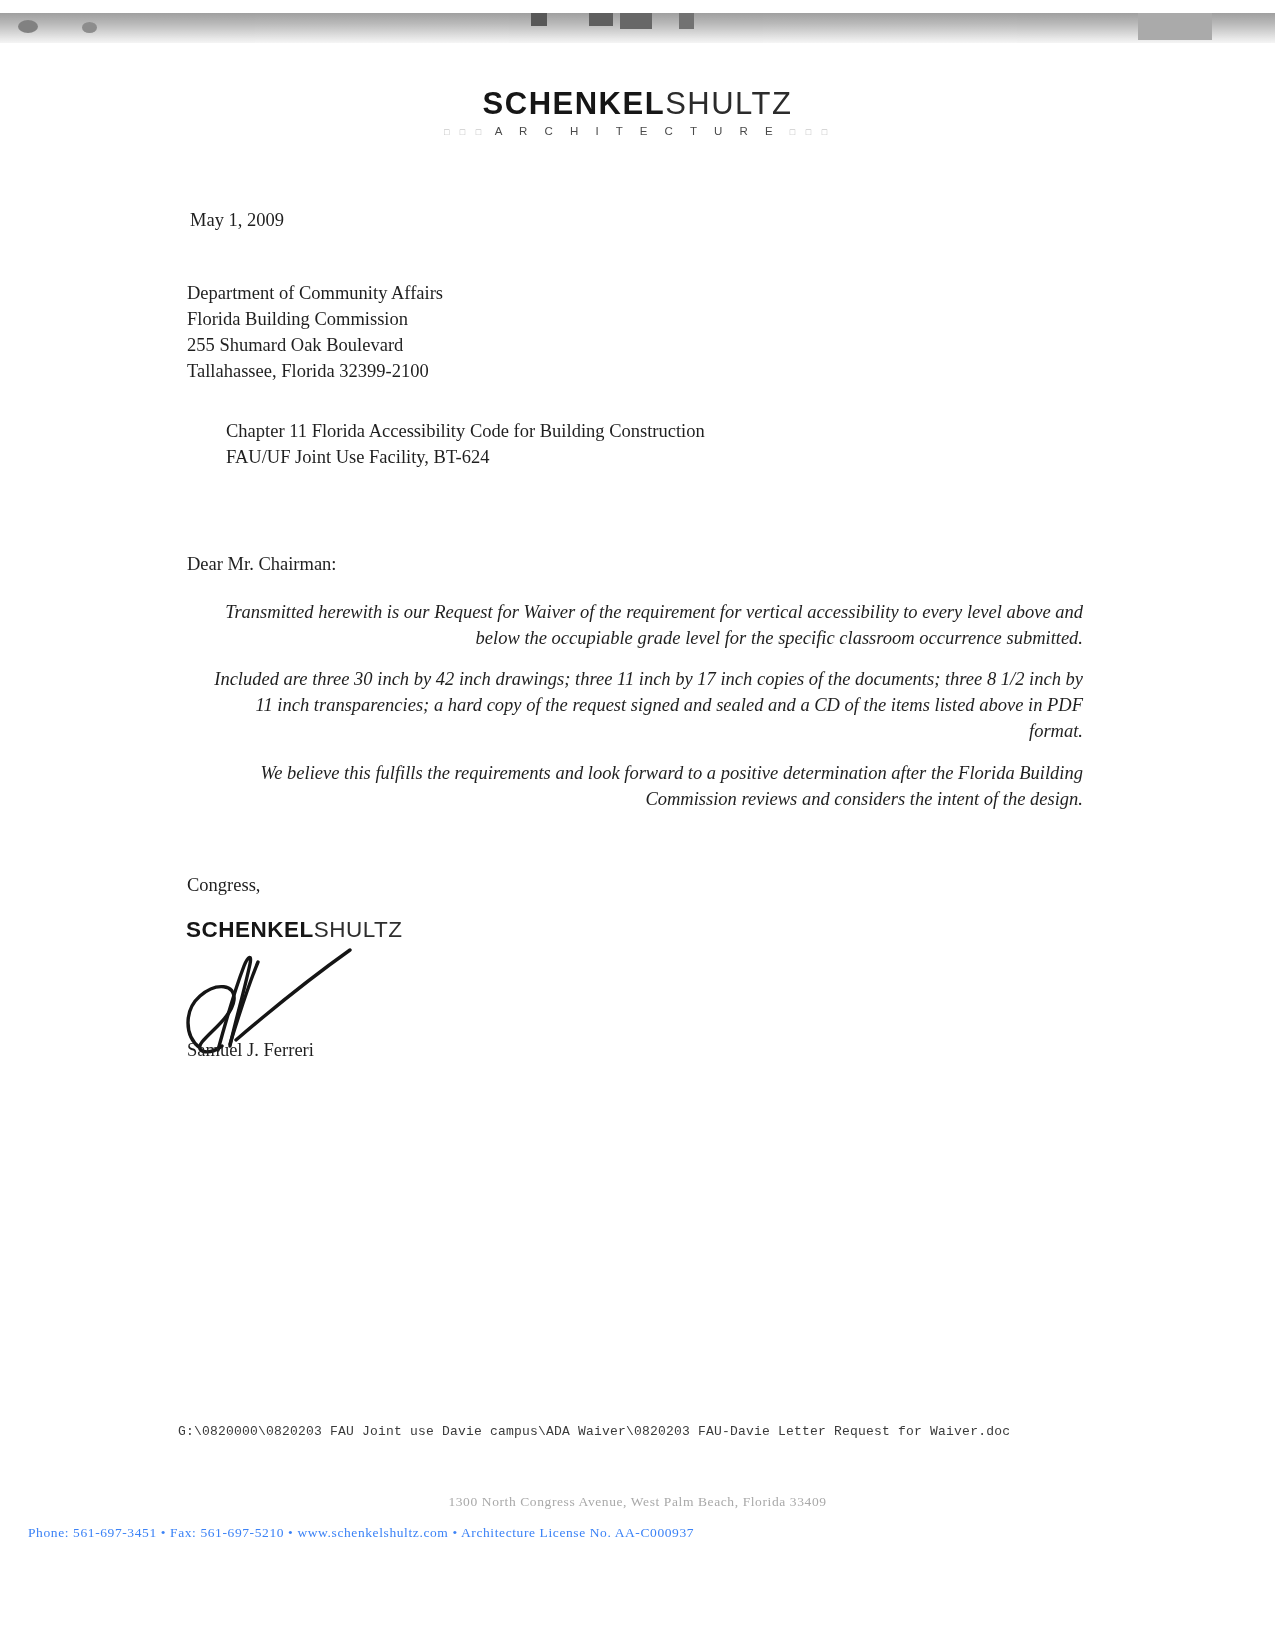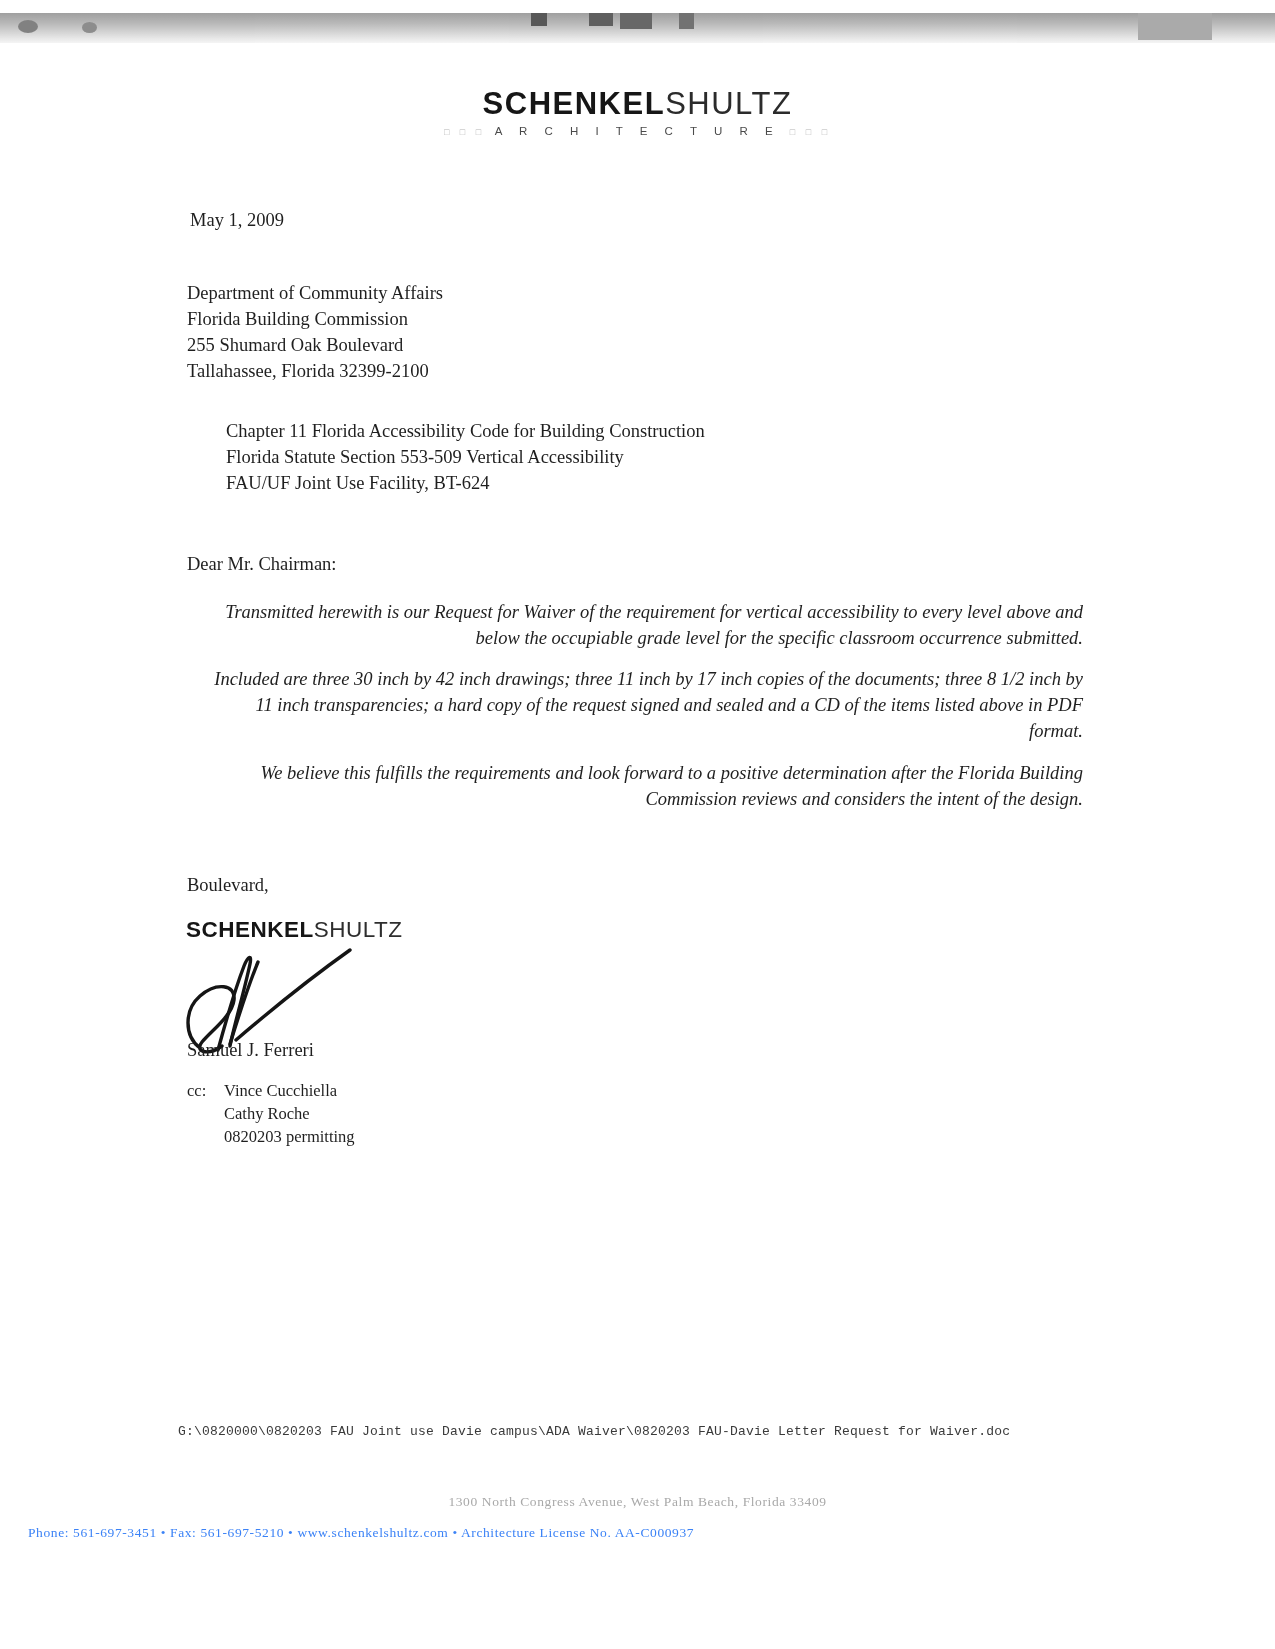--- a/index.html
+++ b/index.html
@@ -115,55 +115,44 @@
 
   <div class="abs txt recipient">
     <div>Department of Community Affairs</div>
     <div>Florida Building Commission</div>
     <div>255 Shumard Oak Boulevard</div>
     <div>Tallahassee, Florida 32399-2100</div>
   </div>
 
   <div class="abs txt re-block">
     <div class="re-indent">Chapter 11 Florida Accessibility Code for Building Construction</div>
-    <div class="re-indent">Florida Statute Section 553-509 Vertical Accessibility</div>
     <div class="re-indent">FAU/UF Joint Use Facility, BT-624</div>
   </div>
 
   <div class="abs txt salutation">Dear Mr. Chairman:</div>
 
   <div class="abs txt para p1">Transmitted herewith is our Request for Waiver of the requirement for vertical accessibility to every level above and below the occupiable grade level for the specific classroom occurrence submitted.</div>
   <div class="abs txt para p2">Included are three 30 inch by 42 inch drawings; three 11 inch by 17 inch copies of the documents; three 8 1/2 inch by 11 inch transparencies; a hard copy of the request signed and sealed and a CD of the items listed above in PDF format.</div>
   <div class="abs txt para p3">We believe this fulfills the requirements and look forward to a positive determination after the Florida Building Commission reviews and considers the intent of the design.</div>
 
-  <div class="abs txt closing">Boulevard,</div>
+  <div class="abs txt closing">Congress,</div>
 
   <div class="abs sig-company">
     <span class="bold">SCHENKEL</span><span class="light">SHULTZ</span>
   </div>
 
   <svg class="abs signature-svg" width="180" height="112" viewBox="0 0 180 112">
     <g fill="none" stroke="#151515" stroke-width="3.4" stroke-linecap="round" stroke-linejoin="round">
       <path d="M22 104 C6 92, 6 66, 22 52 C38 38, 58 40, 56 56 C54 72, 34 86, 24 98 C16 108, 30 112, 44 102"></path>
       <path d="M40 106 C46 84, 56 48, 66 22 C70 12, 74 10, 72 20 C66 48, 56 82, 52 102"></path>
       <path d="M52 100 C60 74, 70 42, 80 18"></path>
       <path d="M58 96 C86 72, 124 40, 172 6"></path>
     </g>
   </svg>
 
   <div class="abs txt signer-name">Samuel J. Ferreri</div>
 
-  <div class="abs cc-block">
-    <div class="cc-row">
-      <div class="cc-label">cc:</div>
-      <div class="cc-lines">
-        <div>Vince Cucchiella</div>
-        <div>Cathy Roche</div>
-        <div>0820203 permitting</div>
-      </div>
-    </div>
-  </div>
 
   <div class="abs file-path">G:\0820000\0820203 FAU Joint use Davie campus\ADA Waiver\0820203 FAU-Davie Letter Request for Waiver.doc</div>
   <div class="abs footer-address">1300 North Congress Avenue, West Palm Beach, Florida  33409</div>
   <div class="abs footer-contact">Phone:  561-697-3451    •    Fax:  561-697-5210    •    www.schenkelshultz.com    •    Architecture License No. AA-C000937</div>
 
 </div>
 
 </body></html>

